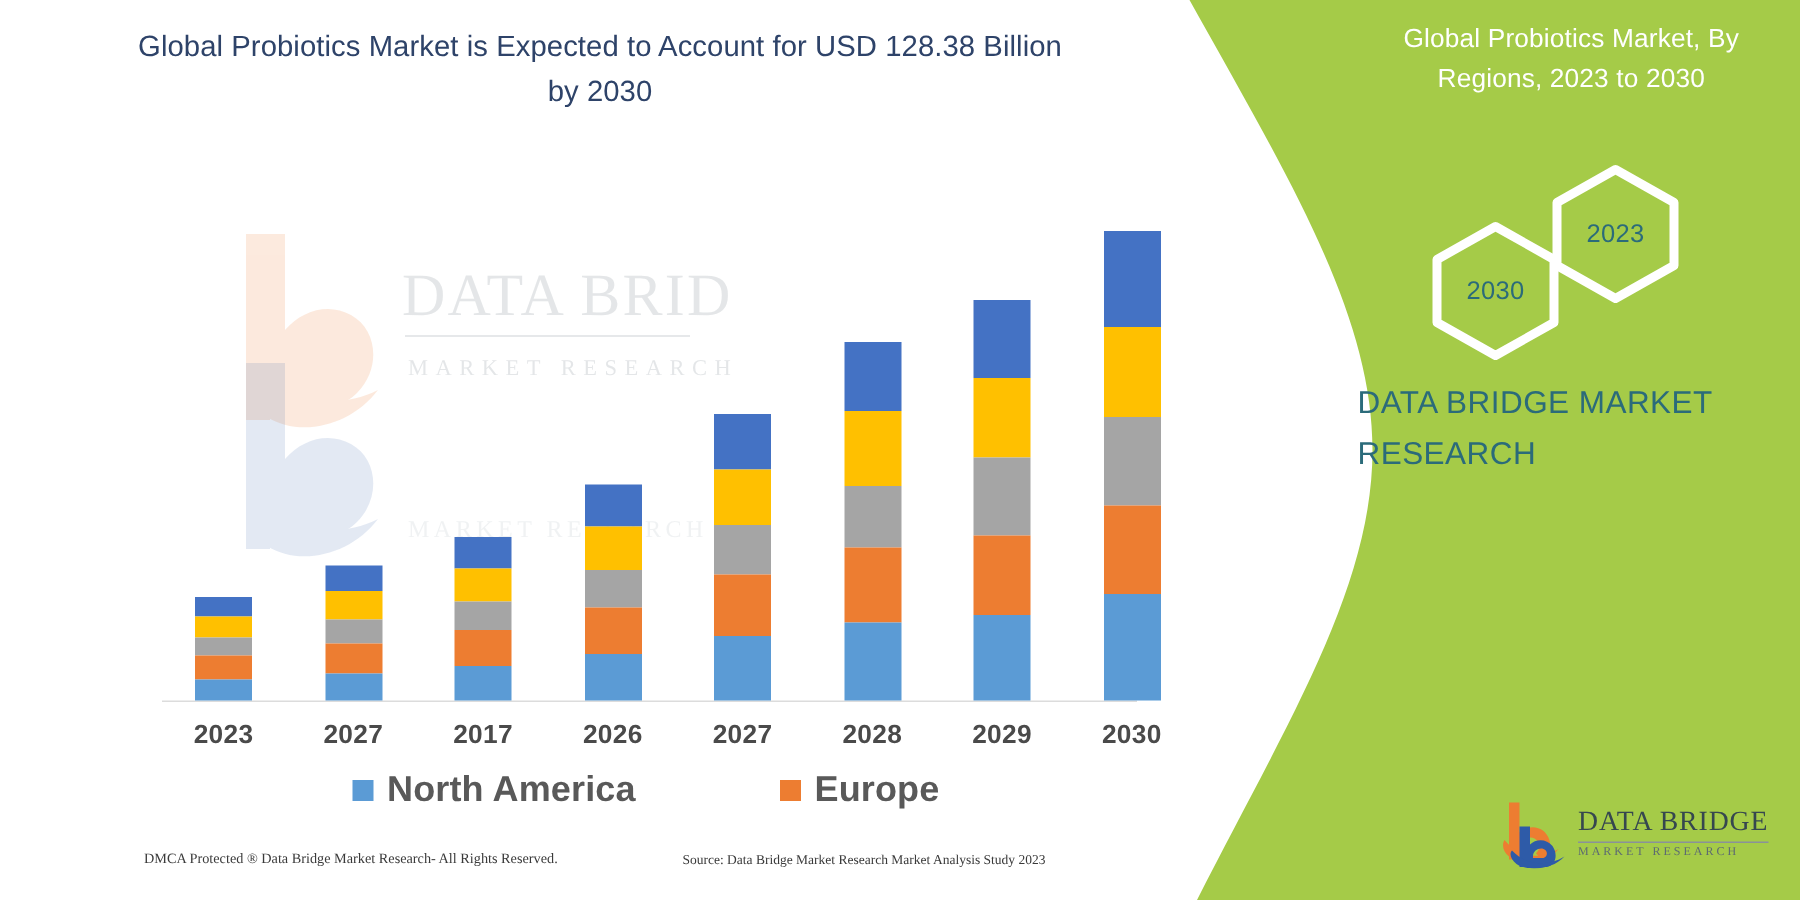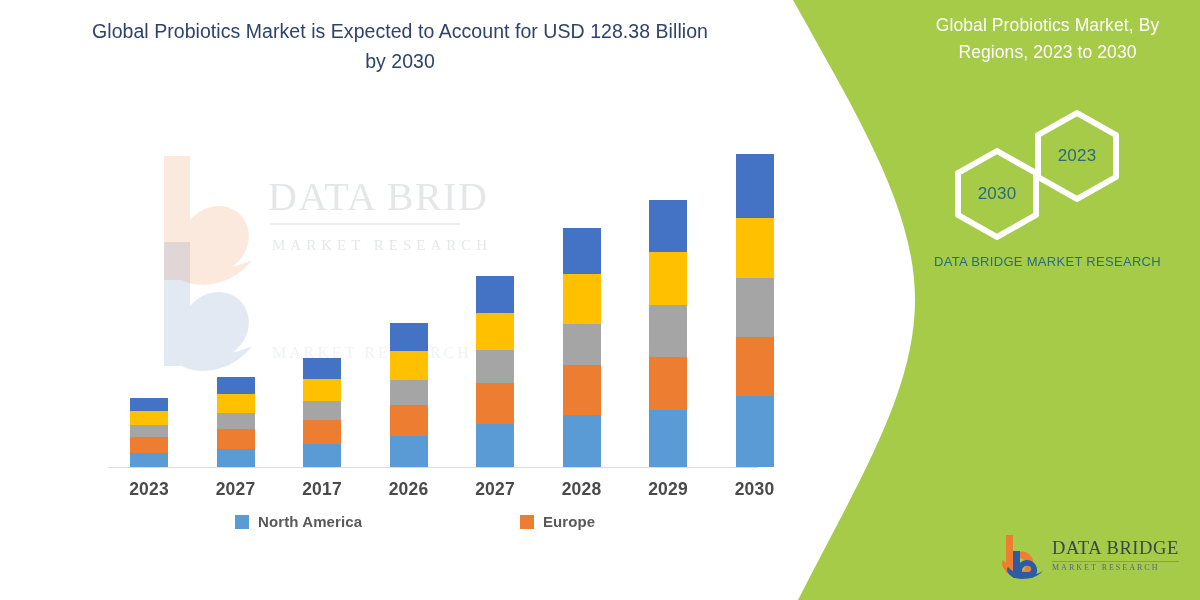--- a/index.html
+++ b/index.html
@@ -71,22 +71,21 @@
     letter-spacing: .2px;
   }
   .hex-2023 { left: 108px; top: 0px; }
   .hex-2030 { left: 28px;  top: 38px; }
 
   .panel-brand {
     position: absolute;
     top: 252px;
     left: 0;
     width: 285px;
-    text-align: center;
-    font-size: 13px;
+    font-size: 21px;
     line-height: 1.6;
     color: #2b6b7a;
     letter-spacing: .3px;
   }
 
   
   .logo {
     position: absolute;
     left: 1000px;
     top: 530px;
@@ -202,21 +201,21 @@
     position: absolute;
     display: flex;
     align-items: center;
     gap: 9px;
   }
   .legend-swatch {
     width: 14px; height: 14px;
     flex: none;
   }
   .legend-label {
-    font-size: 15px;
+    font-size: 24px;
     font-weight: bold;
     color: #595959;
     letter-spacing: .1px;
     white-space: nowrap;
   }
   .legend-na { left: 235px; }
   .legend-eu { left: 520px; }
 
   .footer {
     position: absolute;
@@ -354,20 +353,24 @@
           <span class="legend-swatch" id="sw-na" style="background: rgb(91, 155, 213);"></span>
           <span class="legend-label">North America</span>
         </div>
         <div class="legend-item legend-eu">
           <span class="legend-swatch" id="sw-eu" style="background: rgb(237, 125, 49);"></span>
           <span class="legend-label">Europe</span>
         </div>
       </div>
     </div>
 
+    <div class="footer">
+      <div class="footer-left">DMCA Protected ® Data Bridge Market Research-  All Rights Reserved.</div>
+      <div class="footer-right">Source: Data Bridge Market Research  Market Analysis Study 2023</div>
+    </div>
   </div>
 
   <div class="panel-content">
     <div class="panel-title">Global Probiotics Market, By Regions, 2023 to 2030</div>
 
     <div class="hex-group">
       <div class="hex hex-2023">
         <svg width="88" height="96" viewBox="0 0 88 96" xmlns="http://www.w3.org/2000/svg">
           <polygon points="44,5 83,27 83,69 44,91 5,69 5,27" fill="none" stroke="#ffffff" stroke-width="6" stroke-linejoin="round"></polygon>
         </svg>

